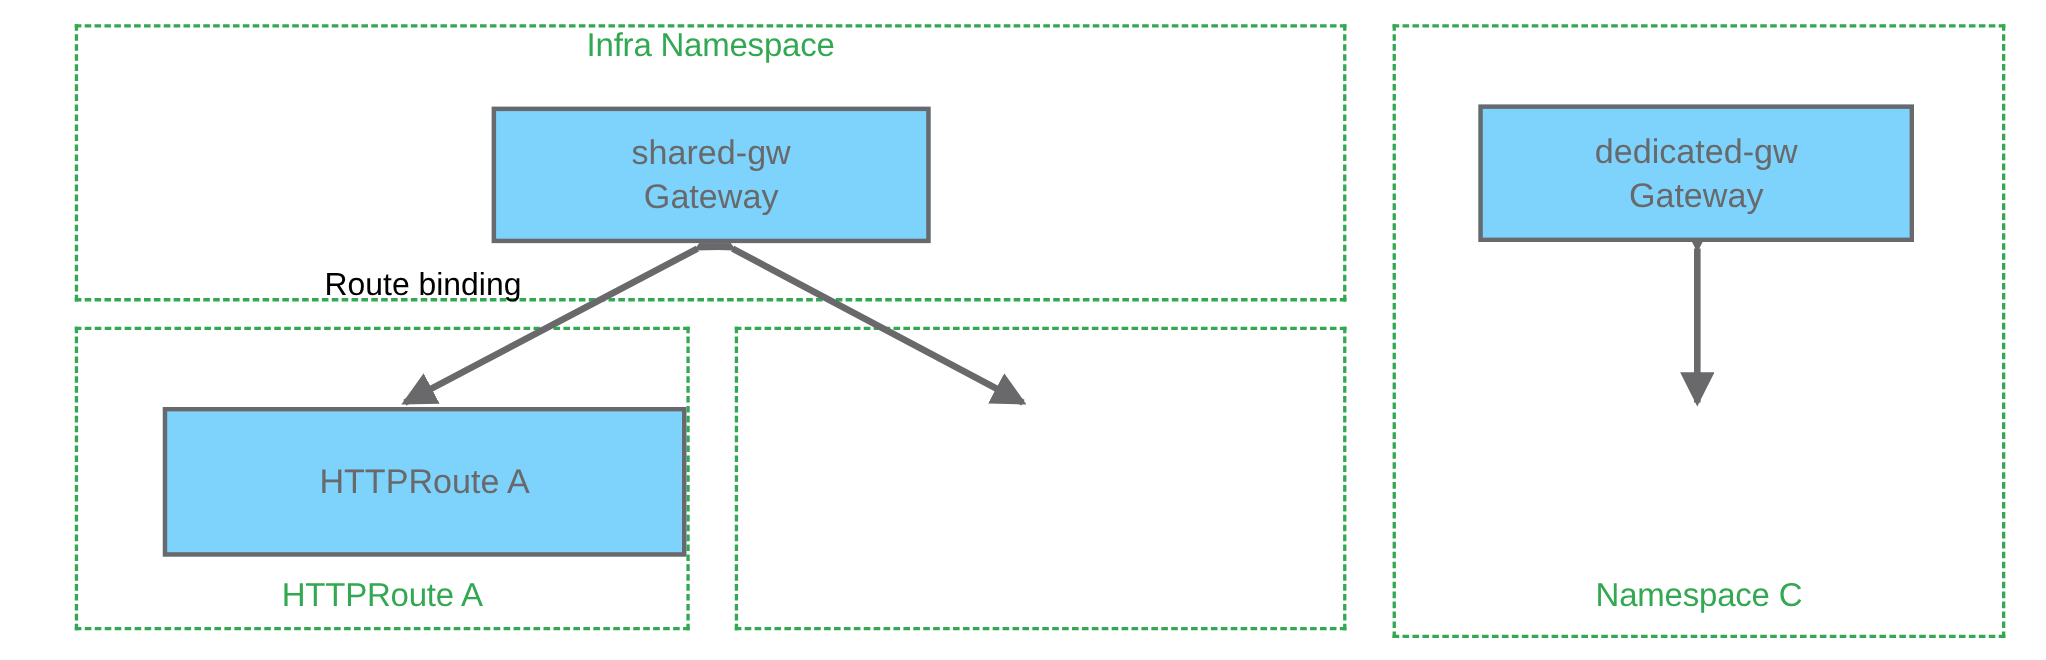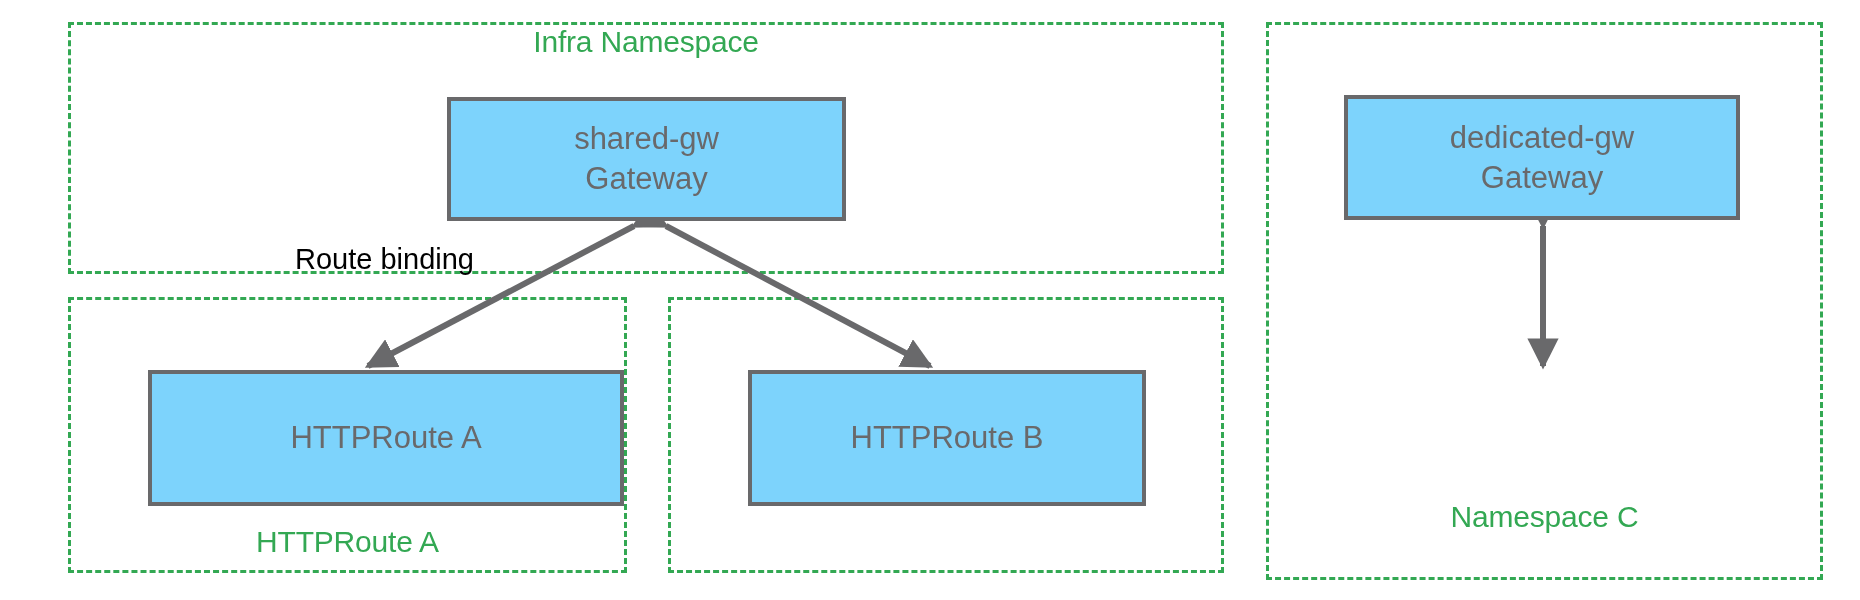--- a/index.html
+++ b/index.html
@@ -72,21 +72,21 @@
 
   <div class="ns-box" style="left:68px; top:22px; width:1156px; height:252px;"></div>
   <div class="ns-label" style="left:68px; top:25px; width:1156px;">Infra Namespace</div>
 
   <div class="ns-box" style="left:68px; top:297px; width:559px; height:276px;"></div>
   <div class="ns-label" style="left:68px; top:525px; width:559px;">HTTPRoute A</div>
 
   <div class="ns-box" style="left:668px; top:297px; width:556px; height:276px;"></div>
 
   <div class="ns-box" style="left:1266px; top:22px; width:557px; height:558px;"></div>
-  <div class="ns-label" style="left:1266px; top:500px; width:557px;">Namespace C</div>
+  <div class="ns-label" style="left:1266px; top:525px; width:557px;">Namespace C</div>
 
   <svg class="arrows" viewBox="0 0 1860 600" xmlns="http://www.w3.org/2000/svg">
     <defs>
       <marker id="head" markerWidth="5.2" markerHeight="5.2" refX="4.6" refY="2.6" orient="auto" markerUnits="strokeWidth">
         <path d="M0,0 L5.2,2.6 L0,5.2 Z" fill="#69696b"></path>
       </marker>
     </defs>
 
     <g>
       <line x1="634" y1="226" x2="368" y2="366" stroke="#69696b" stroke-width="6" marker-start="url(#head)" marker-end="url(#head)"></line>
@@ -108,20 +108,17 @@
 
   <div class="node-box" style="left:1344px; top:95px; width:396px; height:125px;">
     <span class="line">dedicated-gw</span>
     <span class="line">Gateway</span>
   </div>
 
   <div class="node-box" style="left:148px; top:370px; width:476px; height:136px;">
     <span class="line">HTTPRoute A</span>
   </div>
 
-  <div class="node-box" style="left:748px; top:370px; width:398px; height:136px;">
-    <span class="line">HTTPRoute B</span>
-  </div>
 
 
   <div class="edge-label" style="left:295px; top:243px;">Route binding</div>
 
 </div>
 
 </body></html>

